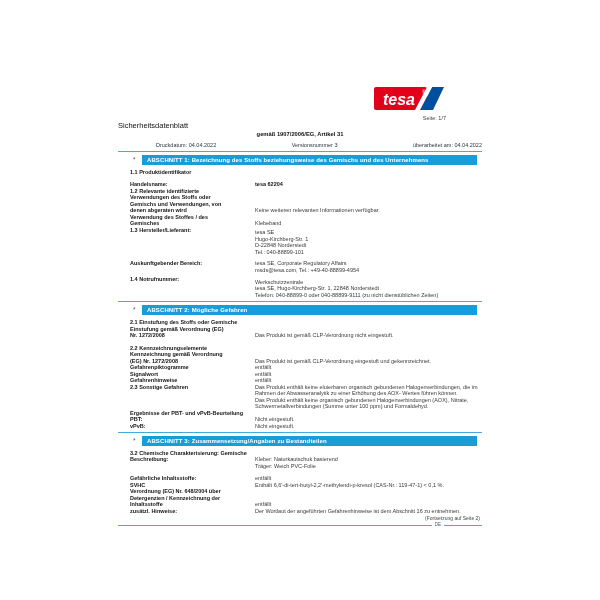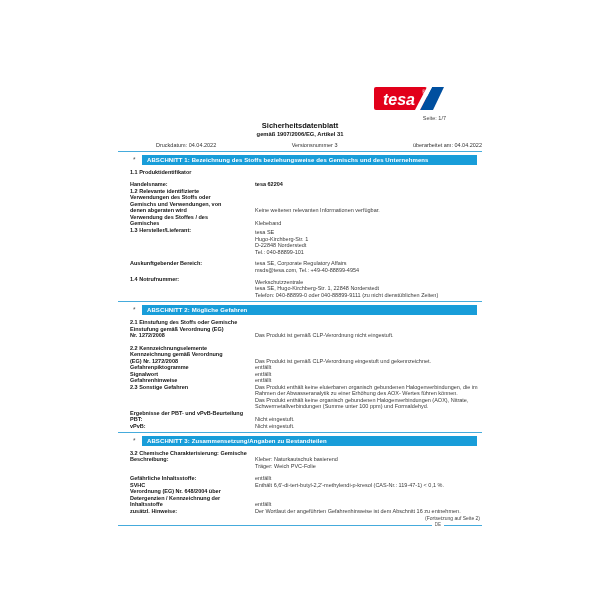--- a/index.html
+++ b/index.html
@@ -6,21 +6,21 @@
   body {
     width:600px; height:600px; background:#ffffff; position:relative;
     font-family:"Liberation Sans", sans-serif; color:#222;
     -webkit-font-smoothing:antialiased;
   }
   .page { position:absolute; left:118px; top:84px; width:364px; }
 
   .logo { position:absolute; top:3px; right:38px; width:70px; height:23px; }
   .page-num { position:absolute; top:31px; right:36px; font-size:5.5px; color:#444; }
 
-  .title { text-align:center; margin-top:37px; font-size:7.5px; font-weight:bold; color:#111; }
+  .title { margin-top:37px; font-size:7.5px; font-weight:normal; color:#111; }
   .subtitle { text-align:center; font-size:5.8px; font-weight:bold; color:#111; margin-top:1px; }
 
   .meta { display:flex; justify-content:space-between; font-size:5.5px; margin-top:5px; padding-left:38px; color:#333; }
 
   .sep { border-top:1px solid #45abdc; margin-top:3px; }
 
   .banner-row { position:relative; margin:3px 5px 4px 24px; }
   .marker { position:absolute; left:-9px; top:1px; font-size:6.5px; color:#555; }
   .banner { background:#189dd9; color:#fff; font-weight:bold; font-size:6px; padding:2px 2px 2px 5px; letter-spacing:.1px; }
 

